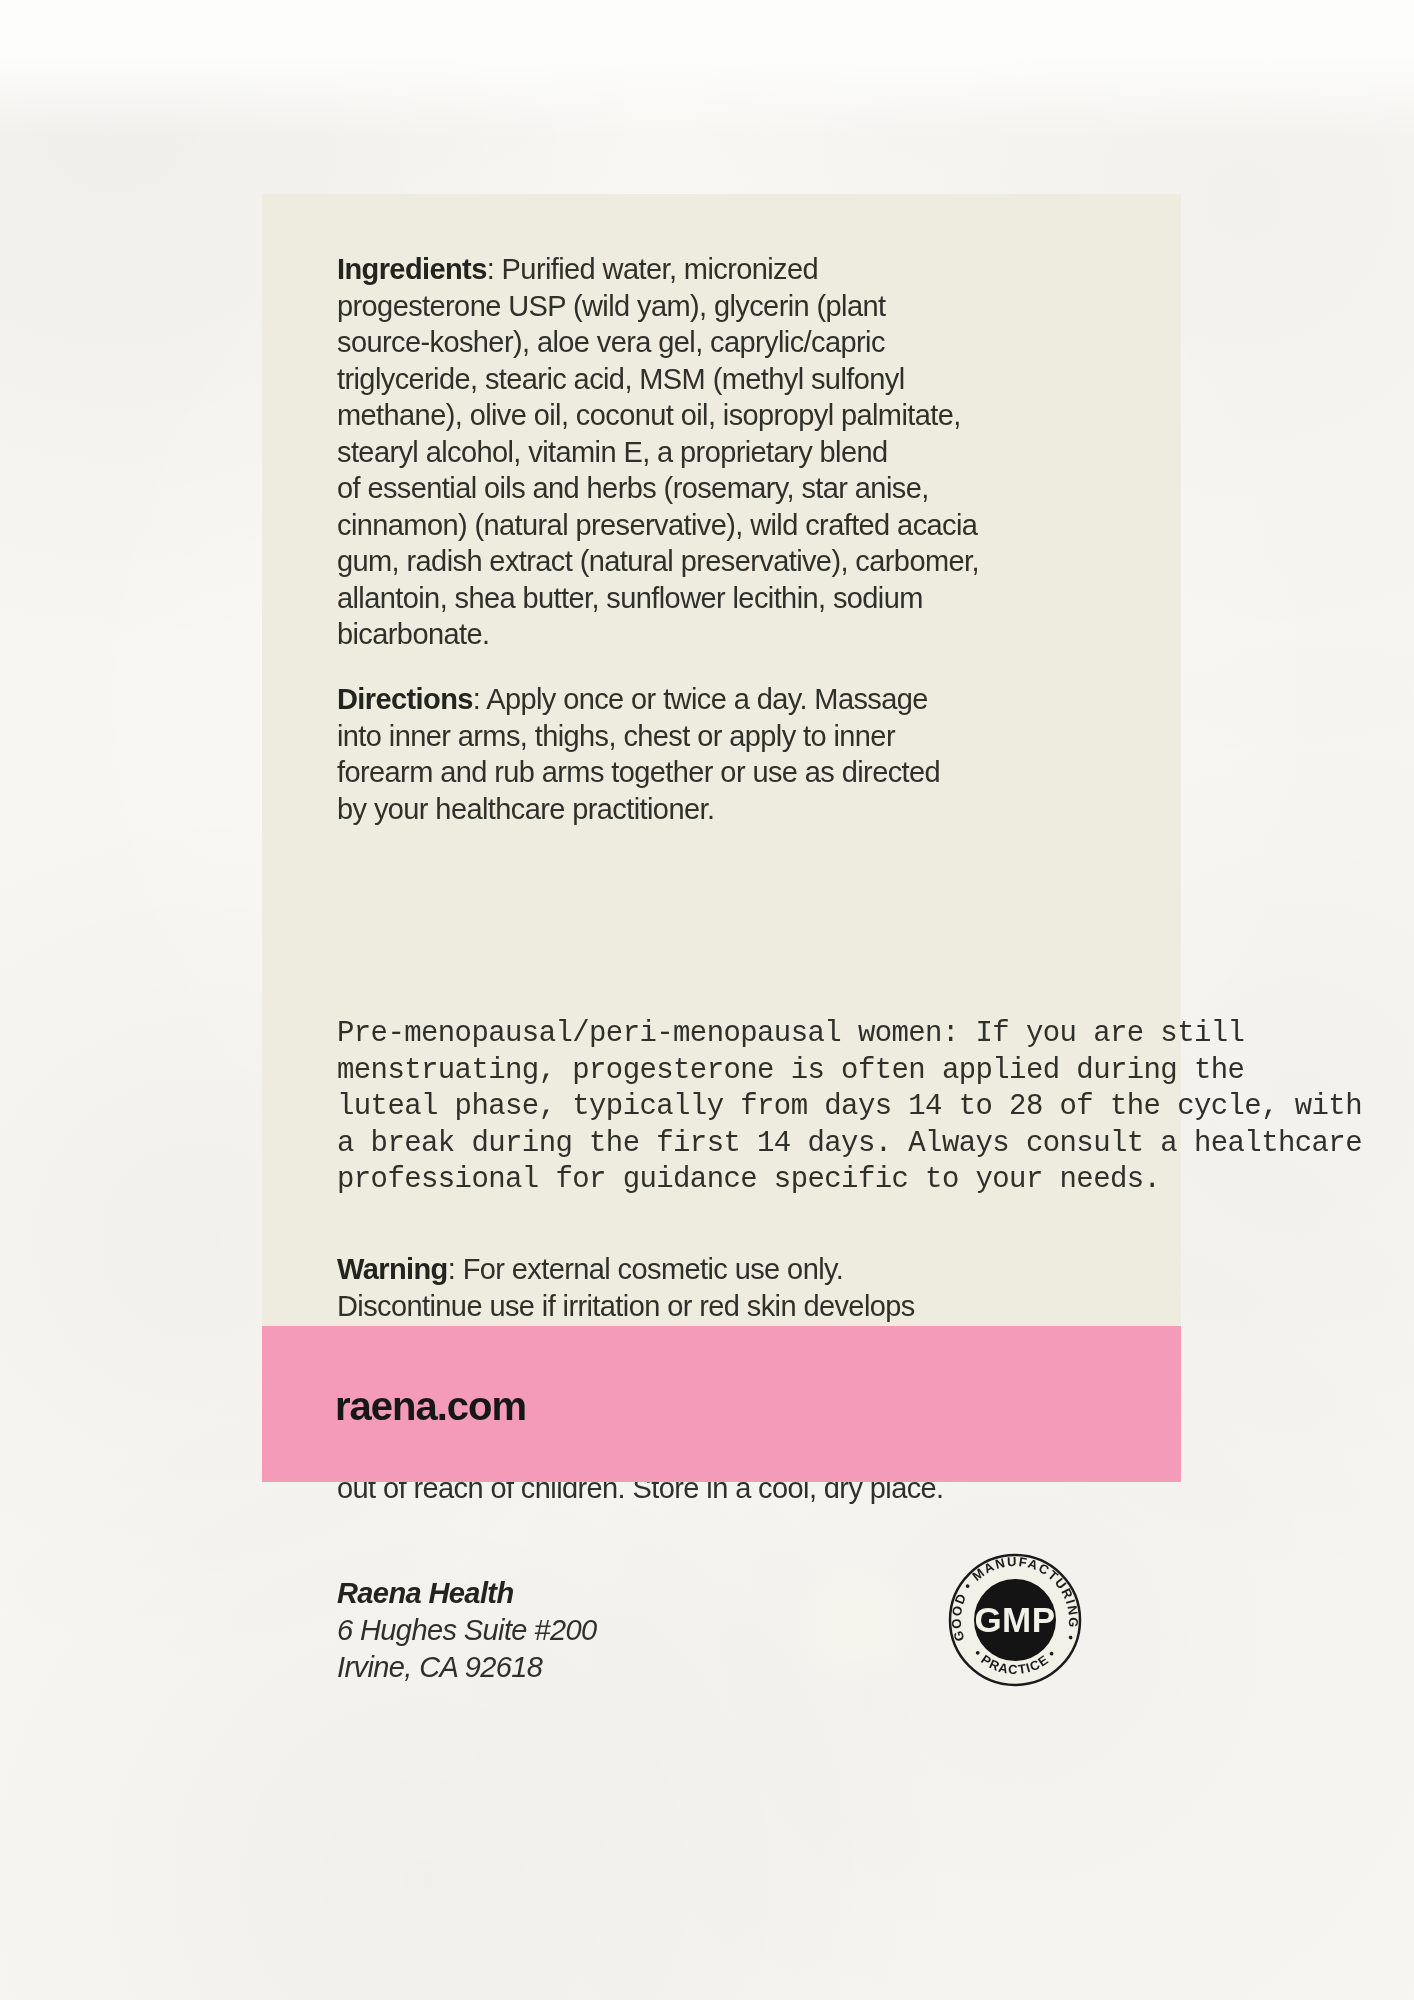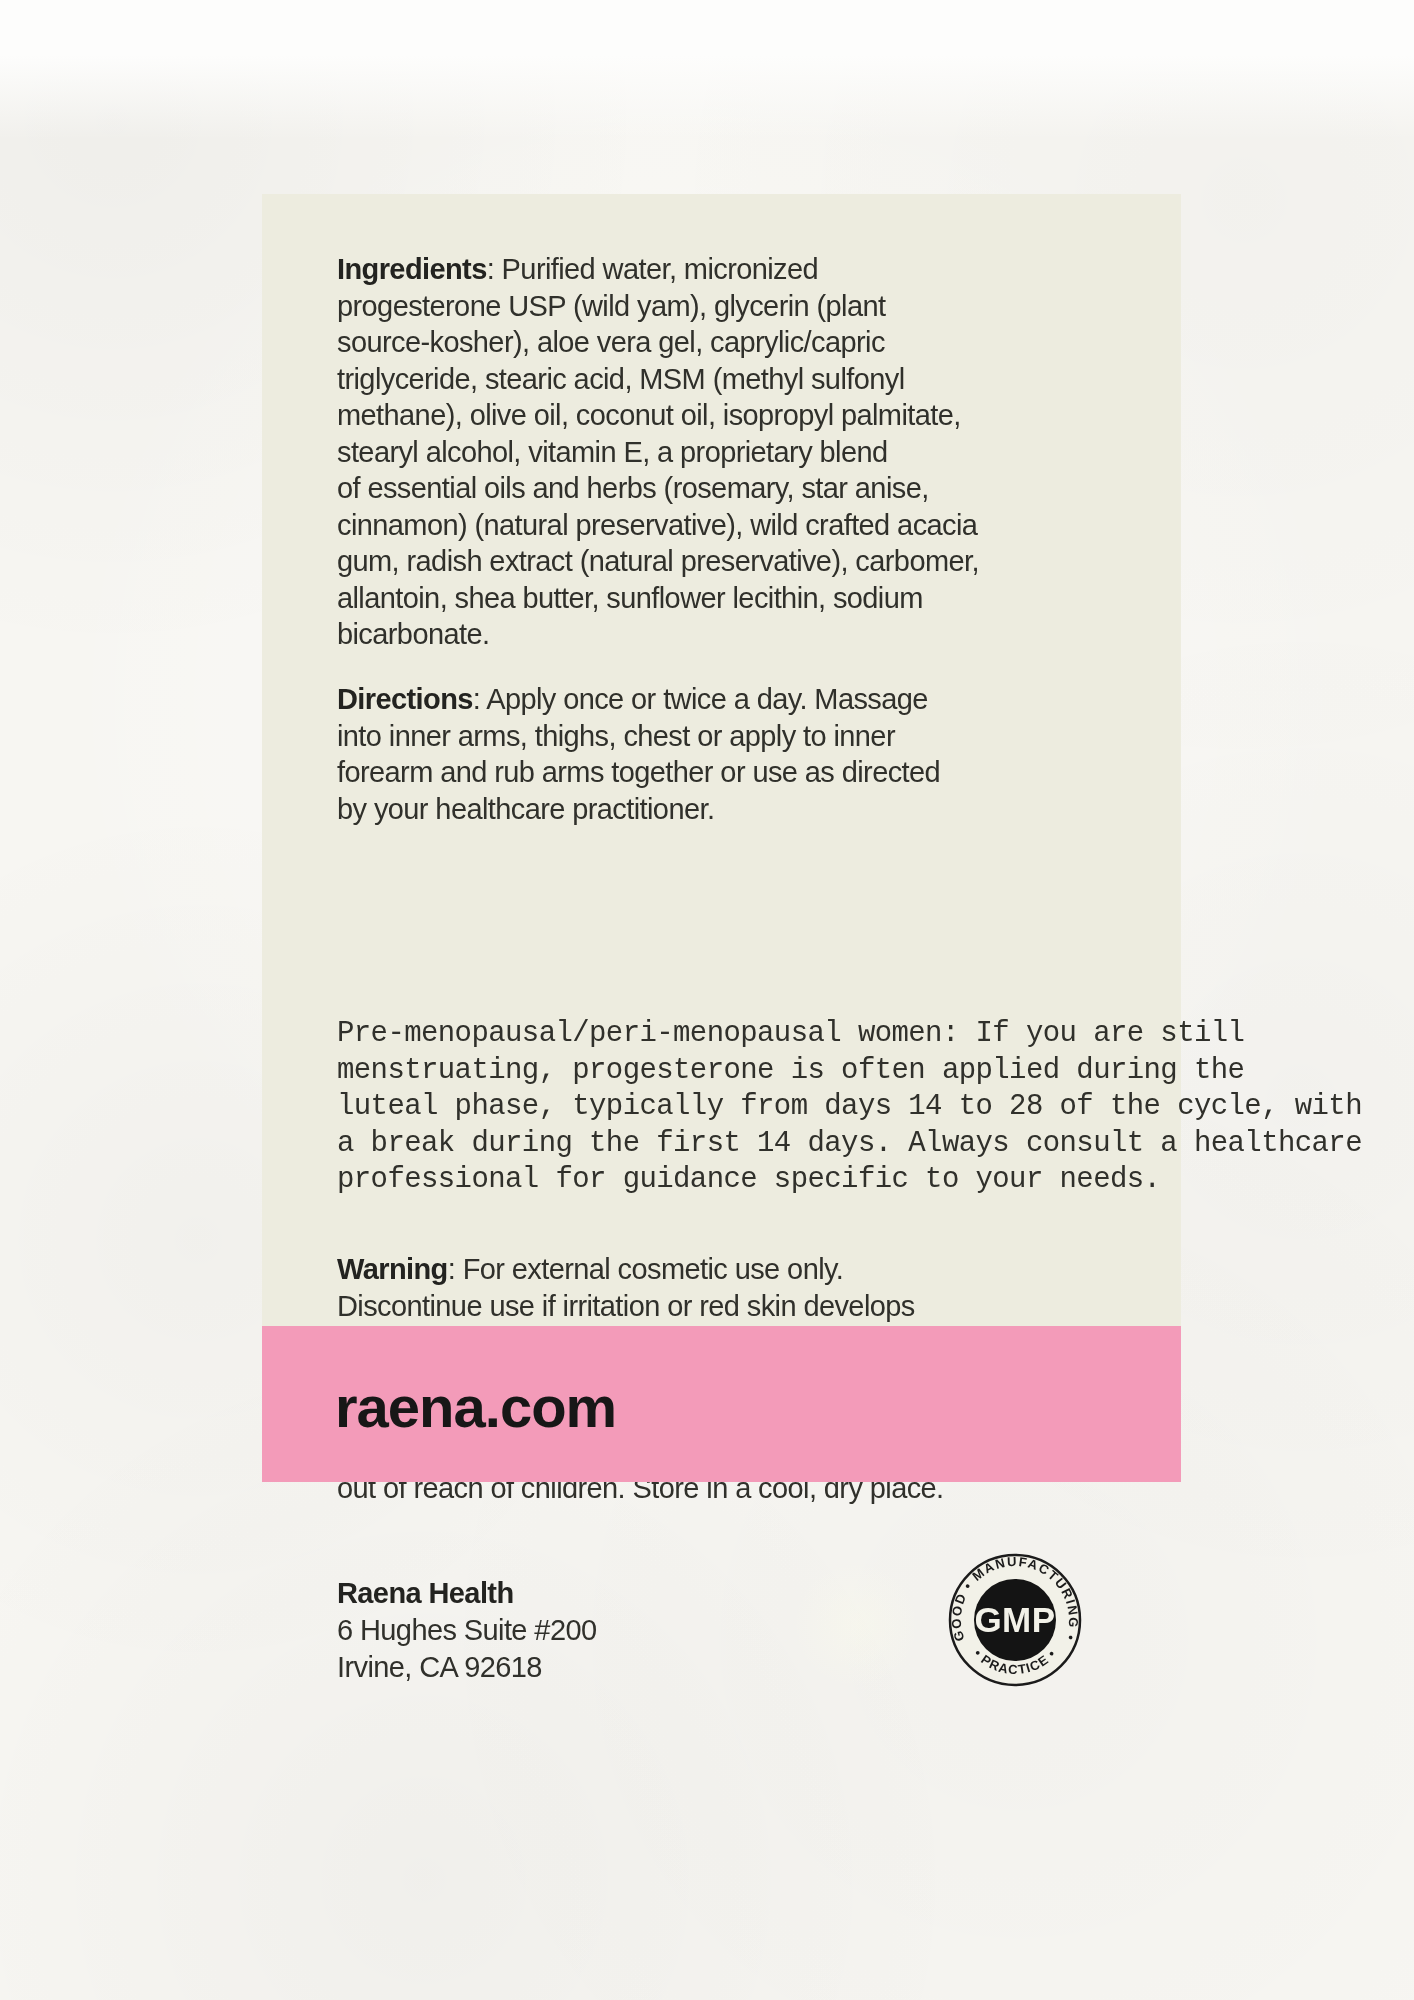--- a/index.html
+++ b/index.html
@@ -46,20 +46,21 @@
   .p-warning     { top: 1057px; }
   .address {
     position: absolute;
     left: 75px; top: 1381px;
     margin: 0;
     white-space: pre;
     font-size: 29px;
     letter-spacing: -0.6px;
     line-height: 37px;
     color: #30302b;
+    font-style: italic;
   }
   .address .company { font-weight: 700; color: #232320; }
   .stain {
     position: absolute;
     left: 524px; top: 1361px;
     width: 140px; height: 140px;
     border-radius: 50%;
     background: radial-gradient(circle at 50% 50%, rgba(249,249,236,0.95) 0%, rgba(249,249,236,0) 65%);
     opacity: 0.55;
   }
@@ -71,21 +72,21 @@
   .footer-bar {
     position: absolute;
     left: 0; right: 0; bottom: 0;
     height: 156px;
     background: #f39bb9;
     display: flex;
     align-items: center;
   }
   .footer-url {
     margin: 4px 0 0 73px;
-    font-size: 58px;
+    font-size: 40px;
     font-weight: 700;
     letter-spacing: -1px;
     color: #171717;
   }
   .arc-text {
     font-family: "Liberation Sans", sans-serif;
     font-weight: 700;
     font-size: 13px;
     letter-spacing: 1.6px;
     fill: #1b1b1b;

